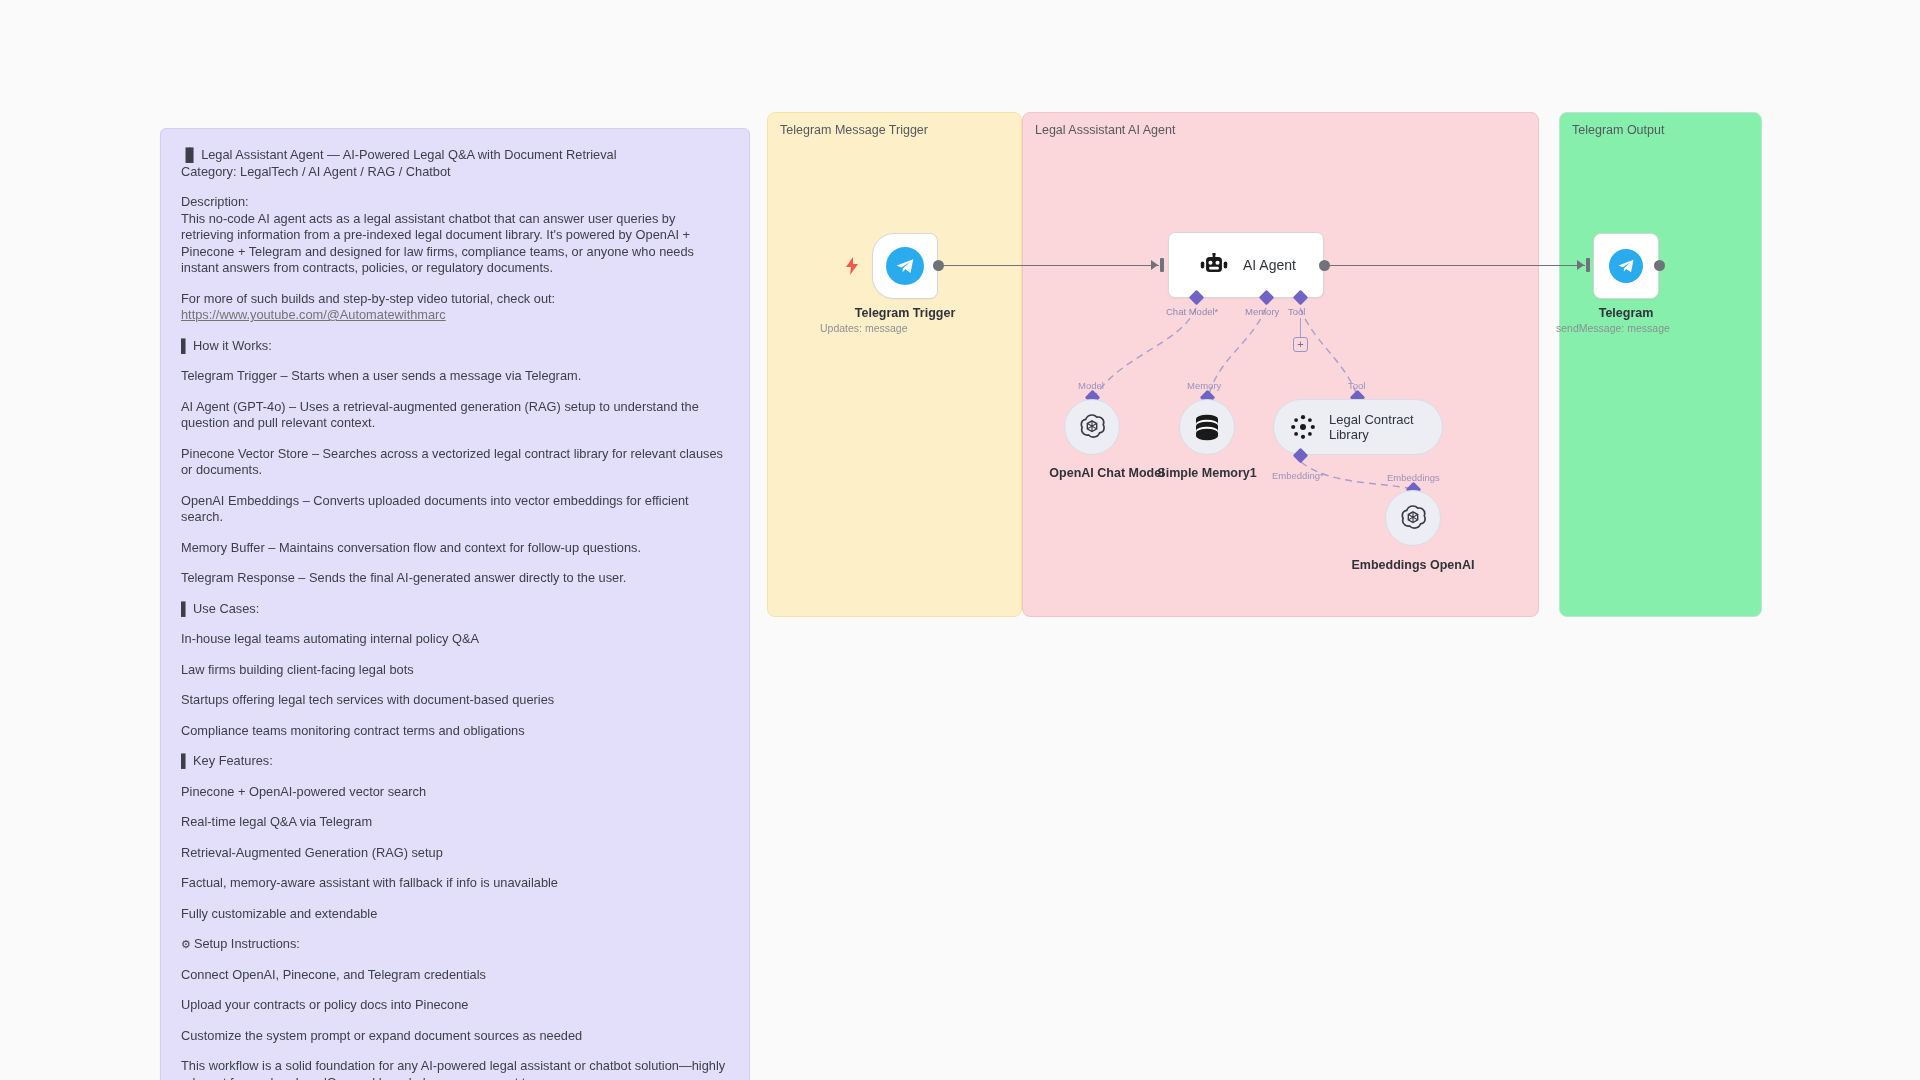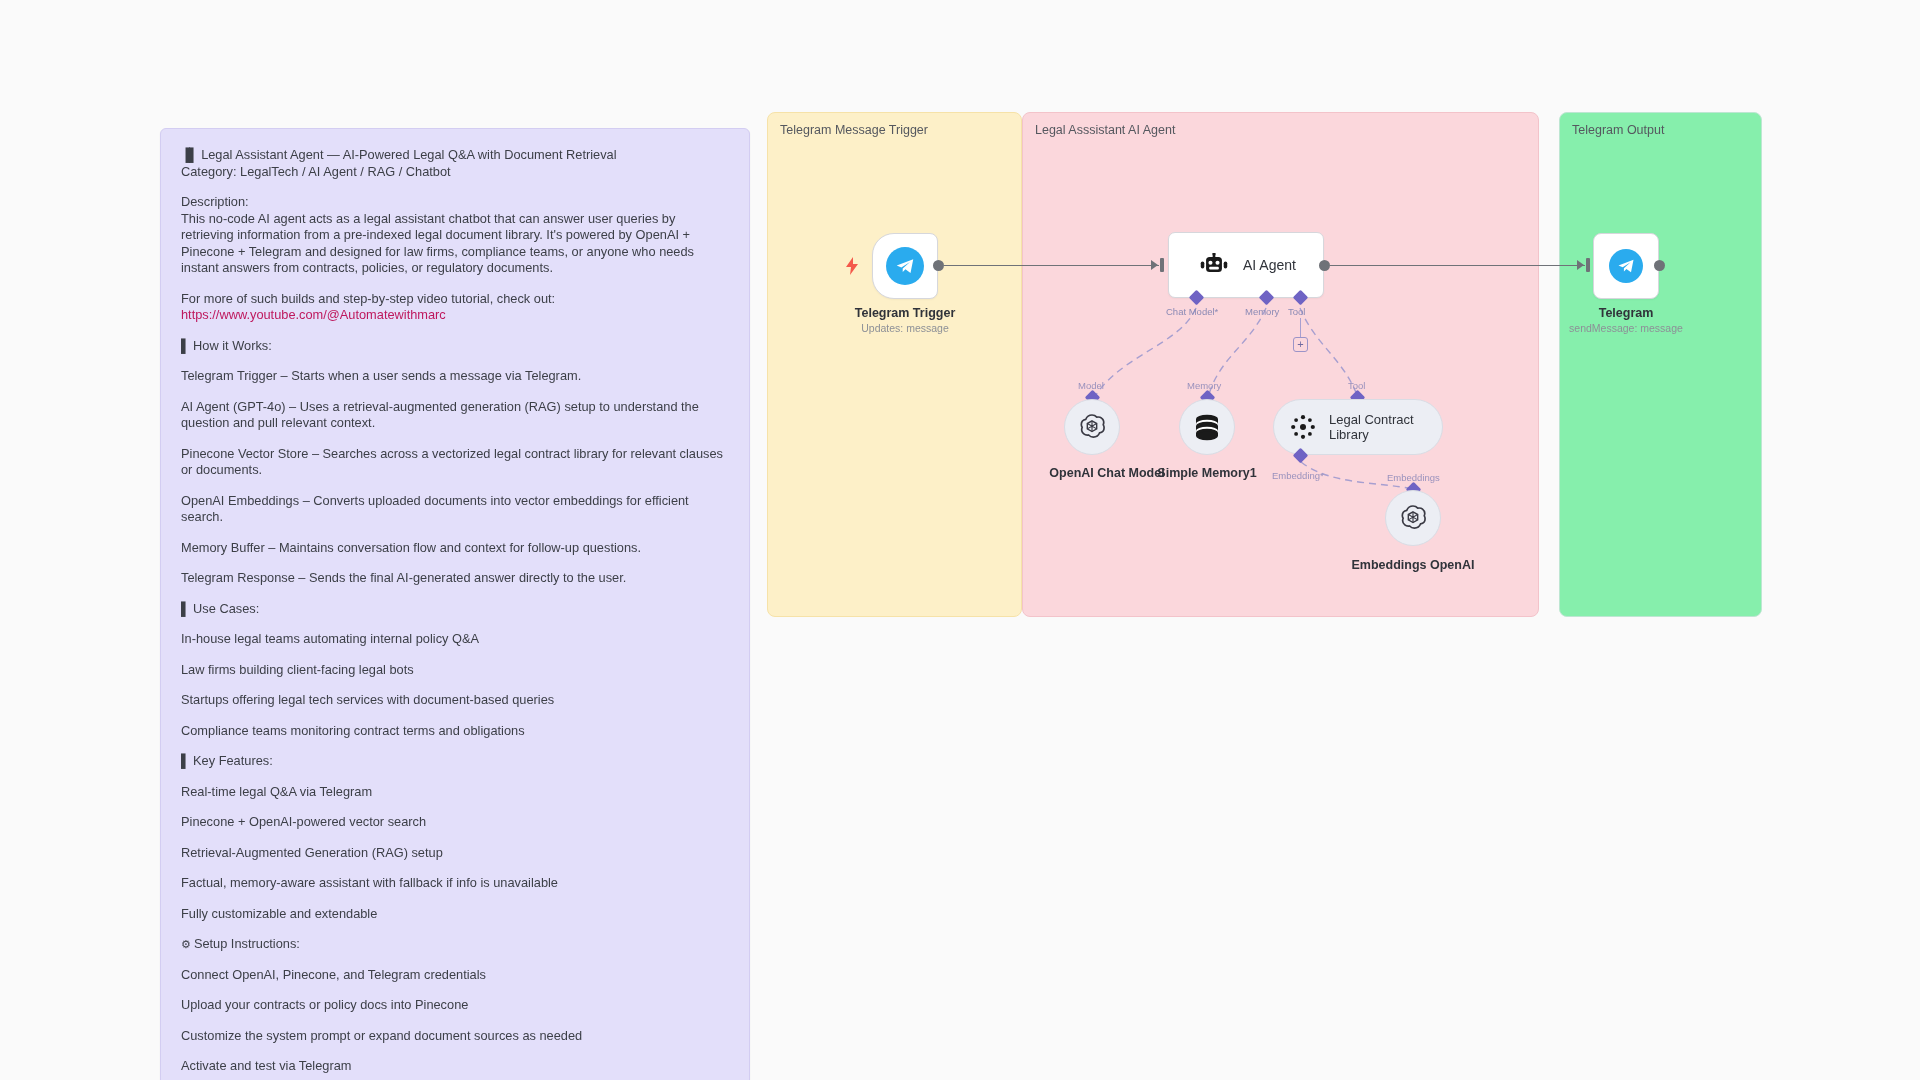--- a/index.html
+++ b/index.html
@@ -35,21 +35,22 @@
   }
   .note-line {
     font-size: 12.8px;
     line-height: 16.5px;
     color: #3c3f47;
     margin: 0;
   }
   .note-para { margin: 0 0 14px 0; }
   .note-tight { margin: 0; }
   .note-link {
-    color: #be185d;
+    color: #737373;
+    text-decoration: underline;
     cursor: pointer;
     text-align: center;
   }
   .bar-icon {
     display: inline-block;
     color: #3c3f47;
     font-weight: bold;
     letter-spacing: -1px;
     margin-right: 4px;
     font-size: 12.8px;
@@ -105,21 +106,20 @@
   .node-caption {
     position: absolute;
     text-align: center;
     font-size: 12.5px;
     font-weight: bold;
     color: #30333a;
     white-space: nowrap;
   }
   .node-subcaption {
     position: absolute;
-    text-align: center;
     font-size: 10.5px;
     color: #8d9097;
     white-space: nowrap;
   }
 
   
   #node-telegram-trigger {
     left: 872px; top: 233px; width: 66px; height: 66px;
     border-radius: 22px 8px 8px 22px;
   }
@@ -292,33 +292,32 @@
       <span class="bar-icon">▌</span><span>Use Cases:</span>
     </p>
     <p class="note-line note-para">In-house legal teams automating internal policy Q&amp;A</p>
     <p class="note-line note-para">Law firms building client-facing legal bots</p>
     <p class="note-line note-para">Startups offering legal tech services with document-based queries</p>
     <p class="note-line note-para">Compliance teams monitoring contract terms and obligations</p>
 
     <p class="note-line note-para">
       <span class="bar-icon">▌</span><span>Key Features:</span>
     </p>
+    <p class="note-line note-para">Pinecone + OpenAI-powered vector search</p>
     <p class="note-line note-para">Real-time legal Q&amp;A via Telegram</p>
-    <p class="note-line note-para">Pinecone + OpenAI-powered vector search</p>
     <p class="note-line note-para">Retrieval-Augmented Generation (RAG) setup</p>
     <p class="note-line note-para">Factual, memory-aware assistant with fallback if info is unavailable</p>
     <p class="note-line note-para">Fully customizable and extendable</p>
 
     <p class="note-line note-para">
       <span class="gear-glyph">⚙</span><span>Setup Instructions:</span>
     </p>
     <p class="note-line note-para">Connect OpenAI, Pinecone, and Telegram credentials</p>
     <p class="note-line note-para">Upload your contracts or policy docs into Pinecone</p>
     <p class="note-line note-para">Customize the system prompt or expand document sources as needed</p>
-    <p class="note-line note-para">Activate and test via Telegram</p>
 
     <p class="note-line note-tight">This workflow is a solid foundation for any AI-powered legal assistant or chatbot solution—highly relevant for modern LegalOps and knowledge management teams.</p>
   </div>
 
   <div class="group-panel" id="group-trigger">
     <div class="group-label">Telegram Message Trigger</div>
   </div>
 
   <div class="group-panel" id="group-agent">
     <div class="group-label">Legal Asssistant AI Agent</div>

